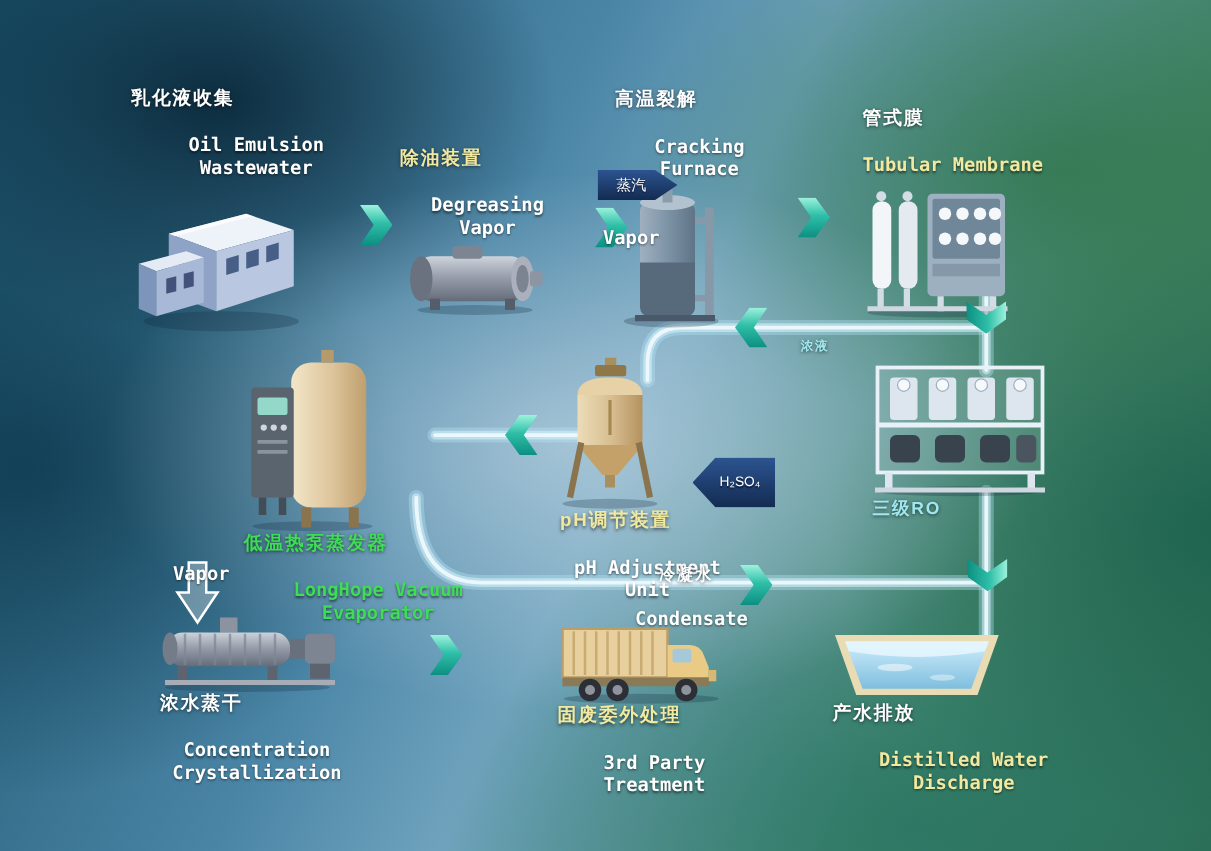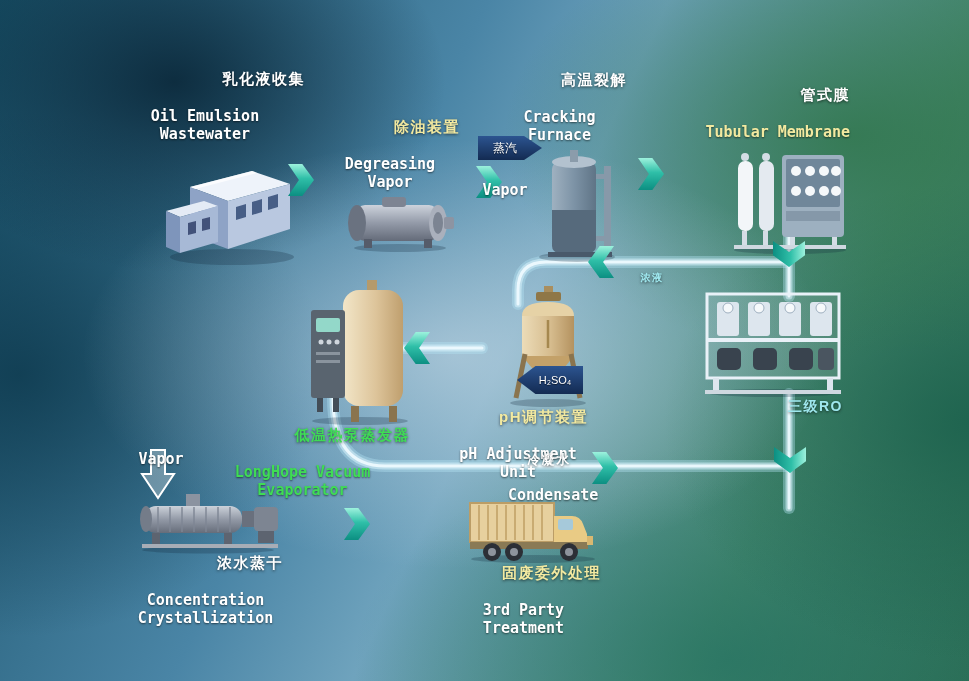--- a/index.html
+++ b/index.html
@@ -13,21 +13,21 @@
       radial-gradient(50% 45% at 88% 20%, rgba(45,115,70,.75) 0%, rgba(45,115,70,0) 72%),
       radial-gradient(45% 50% at 100% 62%, rgba(25,95,75,.8) 0%, rgba(25,95,75,0) 70%),
       radial-gradient(55% 45% at 75% 97%, rgba(30,110,95,.6) 0%, rgba(30,110,95,0) 70%),
       linear-gradient(115deg,#174f66 0%,#4a85a6 38%,#6fa3bd 52%,#46886f 78%,#2e6f56 100%);
   }
   .pipes{position:absolute;left:0;top:0;z-index:1;pointer-events:none}
   .pipe-outer path{fill:none;stroke:#b5e6f5;stroke-opacity:.38;stroke-width:12;stroke-linecap:round}
   .pipe-mid path{fill:none;stroke:#d9f2fb;stroke-opacity:.55;stroke-width:7;stroke-linecap:round}
   .pipe-inner path{fill:none;stroke:#effbff;stroke-opacity:.9;stroke-width:3;stroke-linecap:round}
 
-  .node{position:absolute;display:flex;flex-direction:column;align-items:flex-end;z-index:2;text-align:center}
+  .node{position:absolute;display:flex;flex-direction:column;align-items:flex-start;z-index:2;text-align:center}
   .lbl-zh{font-weight:bold;font-size:15px;letter-spacing:1.5px;color:#ffffff;text-shadow:0 1px 3px rgba(0,0,0,.6);line-height:1.25}
   .lbl-en{font-family:"DejaVu Sans Mono",monospace;font-weight:bold;font-size:15px;color:#ffffff;
           text-shadow:0 1px 2px rgba(0,0,0,.55);margin-top:18px;line-height:1.2}
   .yellow{color:#f2e9a0}
   .green{color:#3fdc55}
   .cyan{color:#9fe8ef}
   .icon{margin-top:4px}
 
   .n-factory{left:105px;top:70px;width:200px}
   .n-degreasing{left:320px;top:118px;width:140px}
@@ -55,21 +55,21 @@
   .c7{left:592px;top:452px}
   .c8{left:777px;top:444px}
   .c9{left:344px;top:508px}
 
   .flow-arrow{position:absolute;z-index:4;display:flex;align-items:center;justify-content:center;
     color:#fff;font-weight:normal;font-size:12px;font-family:"Liberation Sans",sans-serif;
     background:linear-gradient(180deg,#2c5490,#132b52);text-shadow:0 1px 1px rgba(0,0,0,.6)}
   .flow-arrow.right{clip-path:polygon(0 0,72% 0,100% 50%,72% 100%,0 100%);padding-right:10px}
   .flow-arrow.left{clip-path:polygon(100% 0,28% 0,0 50%,28% 100%,100% 100%);padding-left:10px}
   .vapor-arrow{left:478px;top:136px;width:54px;height:24px}
-  .h2so4-arrow{left:517px;top:366px;width:56px;height:28px;font-size:11px}
+  .h2so4-arrow{left:554px;top:366px;width:56px;height:40px;font-size:11px}
 
   .float-lbl{position:absolute;z-index:4;text-align:center}
   .vapor-en{left:478px;top:163px;width:54px}
   .lbl-concentrate{left:620px;top:272px;width:64px;font-size:10px}
   .condensate{left:508px;top:452px;width:82px}
   .condensate .lbl-zh{font-size:13px}
   .vapor-left{left:136px;top:432px;width:50px}
   .vapor-down{position:absolute;left:140px;top:448px;z-index:3}
 </style>
 </head>
@@ -343,20 +343,37 @@
       <circle cx="48" cy="54" r="9" fill="#2c2f36"></circle>
         <circle cx="48" cy="54" r="4" fill="#8e939c"></circle>
       <circle cx="103" cy="54" r="9" fill="#2c2f36"></circle>
         <circle cx="103" cy="54" r="4" fill="#8e939c"></circle>
       <rect x="121" y="38" width="6" height="9" fill="#d9b871"></rect>
     </svg>
     <div class="lbl-zh yellow">固废委外处理</div>
     <div class="lbl-en">3rd Party Treatment</div>
   </div>
 
+  <div class="node n-pool">
+    <svg class="icon" width="135" height="58" viewBox="0 0 135 58">
+      <defs>
+        <linearGradient id="gw" x1="0" y1="0" x2="0" y2="1">
+          <stop offset="0" stop-color="#cfeefc"></stop>
+            <stop offset="1" stop-color="#7fbede"></stop>
+        </linearGradient>
+      </defs>
+      <polygon points="2,4 133,4 116,52 19,52" fill="#e9dbb4"></polygon>
+      <polygon points="10,9 125,9 111,47 24,47" fill="url(#gw)"></polygon>
+      <path d="M10 9 H125 L122 17 Q67 26 13 17 Z" fill="#e8f7fe" opacity="0.85"></path>
+      <ellipse cx="50" cy="30" rx="14" ry="3" fill="#ffffff" opacity="0.5"></ellipse>
+      <ellipse cx="88" cy="38" rx="10" ry="2.5" fill="#ffffff" opacity="0.4"></ellipse>
+    </svg>
+    <div class="lbl-zh">产水排放</div>
+    <div class="lbl-en yellow">Distilled Water Discharge</div>
+  </div>
 
   <div class="flow-arrow right vapor-arrow">蒸汽</div>
   <div class="float-lbl vapor-en lbl-en">Vapor</div>
 
   <div class="flow-arrow left h2so4-arrow">H₂SO₄</div>
 
   <div class="float-lbl lbl-concentrate lbl-zh cyan">浓液</div>
 
   <div class="float-lbl condensate">
     <div class="lbl-zh">冷凝水</div>

